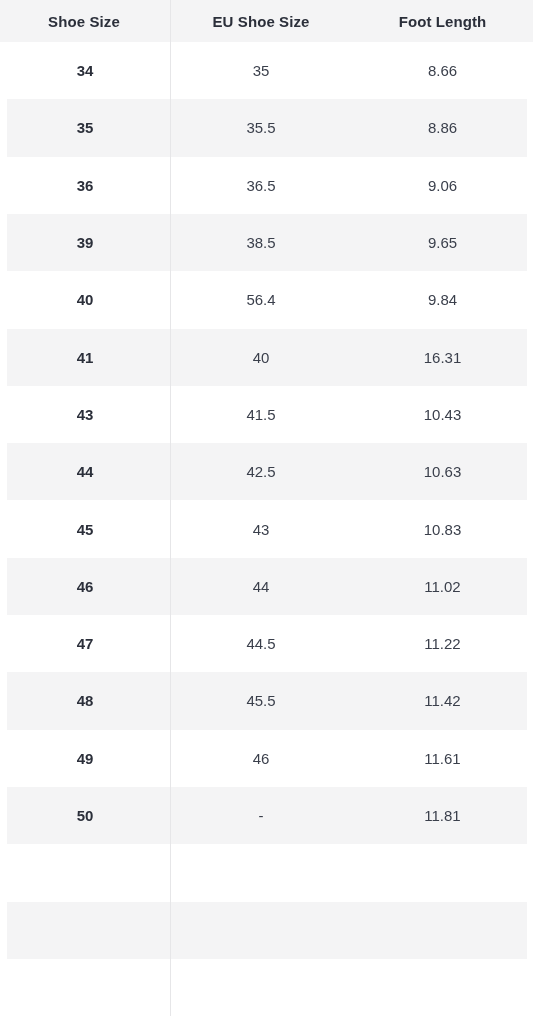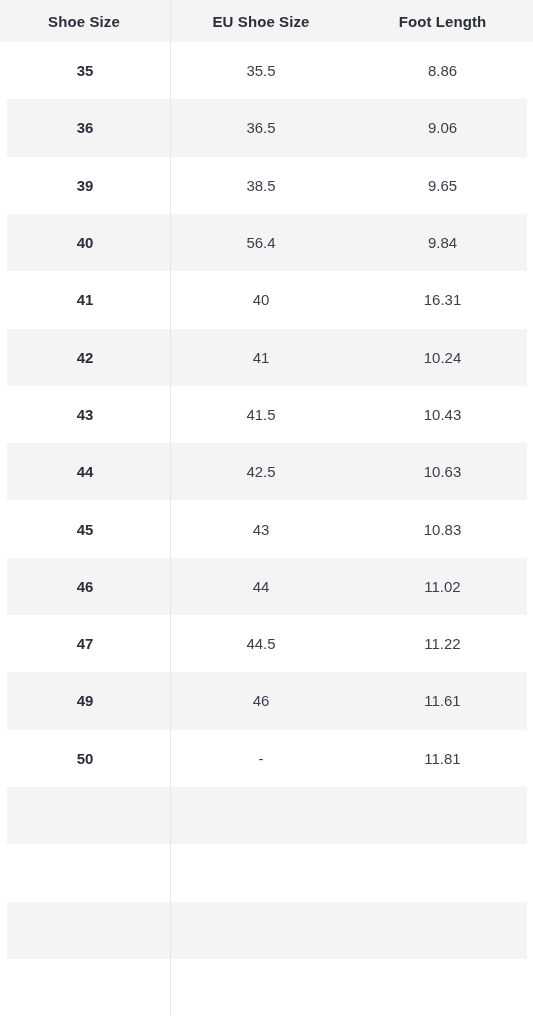--- a/index.html
+++ b/index.html
@@ -123,20 +123,25 @@
     </colgroup>
     <thead>
       <tr>
         <th class="h1">Shoe Size</th>
         <th>EU Shoe Size</th>
         <th>Foot Length</th>
       </tr>
     </thead>
     <tbody>
         <tr style="height: 57.3px;">
+          <td class="c-size">34</td>
+          <td>35</td>
+          <td>8.66</td>
+        </tr>
+        <tr style="height: 57.3px;">
           <td class="c-size">35</td>
           <td>35.5</td>
           <td>8.86</td>
         </tr>
         <tr style="height: 57.3px; margin-left: 44px;">
           <td class="c-size">36</td>
           <td>36.5</td>
           <td>9.06</td>
         </tr>
         <tr style="height: 57.3px;">
@@ -148,25 +153,20 @@
           <td class="c-size">40</td>
           <td>56.4</td>
           <td>9.84</td>
         </tr>
         <tr style="height: 57.3px;">
           <td class="c-size">41</td>
           <td>40</td>
           <td>16.31</td>
         </tr>
         <tr style="height: 57.3px;">
-          <td class="c-size">42</td>
-          <td>41</td>
-          <td>10.24</td>
-        </tr>
-        <tr style="height: 57.3px;">
           <td class="c-size">43</td>
           <td>41.5</td>
           <td>10.43</td>
         </tr>
         <tr style="height: 57.3px;">
           <td class="c-size">44</td>
           <td>42.5</td>
           <td>10.63</td>
         </tr>
         <tr style="height: 57.3px;">
@@ -178,20 +178,25 @@
           <td class="c-size">46</td>
           <td>44</td>
           <td>11.02</td>
         </tr>
         <tr style="height: 57.3px; padding-left: 40px;">
           <td class="c-size">47</td>
           <td>44.5</td>
           <td>11.22</td>
         </tr>
         <tr style="height: 57.3px;">
+          <td class="c-size">48</td>
+          <td>45.5</td>
+          <td>11.42</td>
+        </tr>
+        <tr style="height: 57.3px;">
           <td class="c-size">49</td>
           <td>46</td>
           <td>11.61</td>
         </tr>
         <tr style="height: 57.3px;">
           <td class="c-size">50</td>
           <td>-</td>
           <td>11.81</td>
         </tr>
       </tbody>

